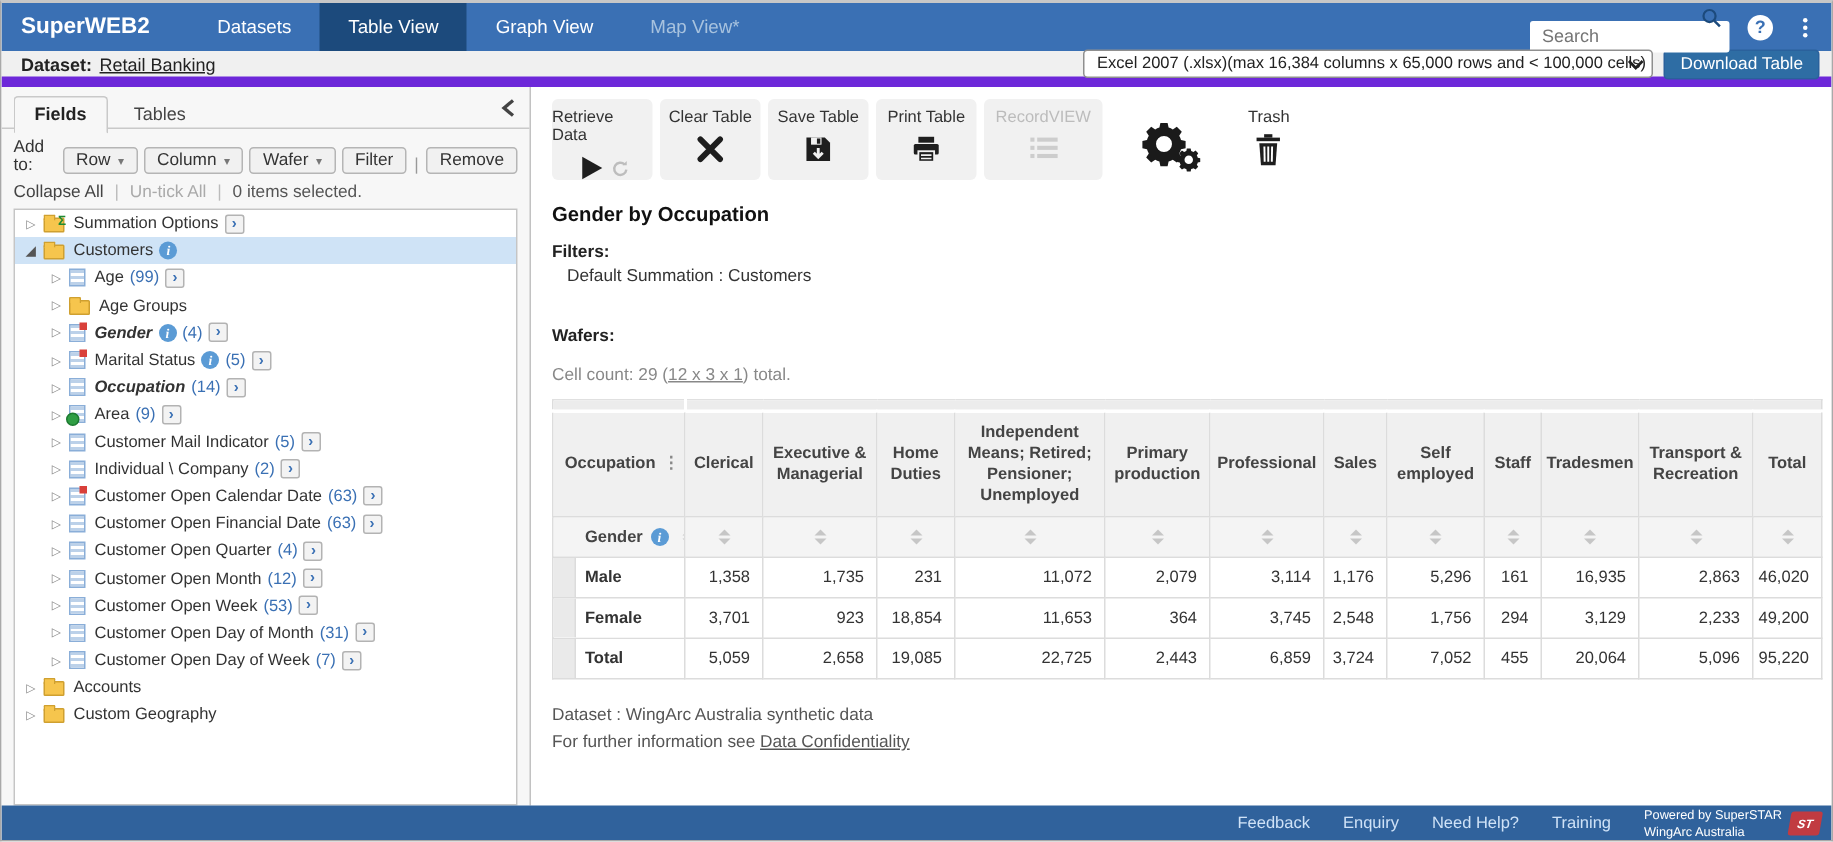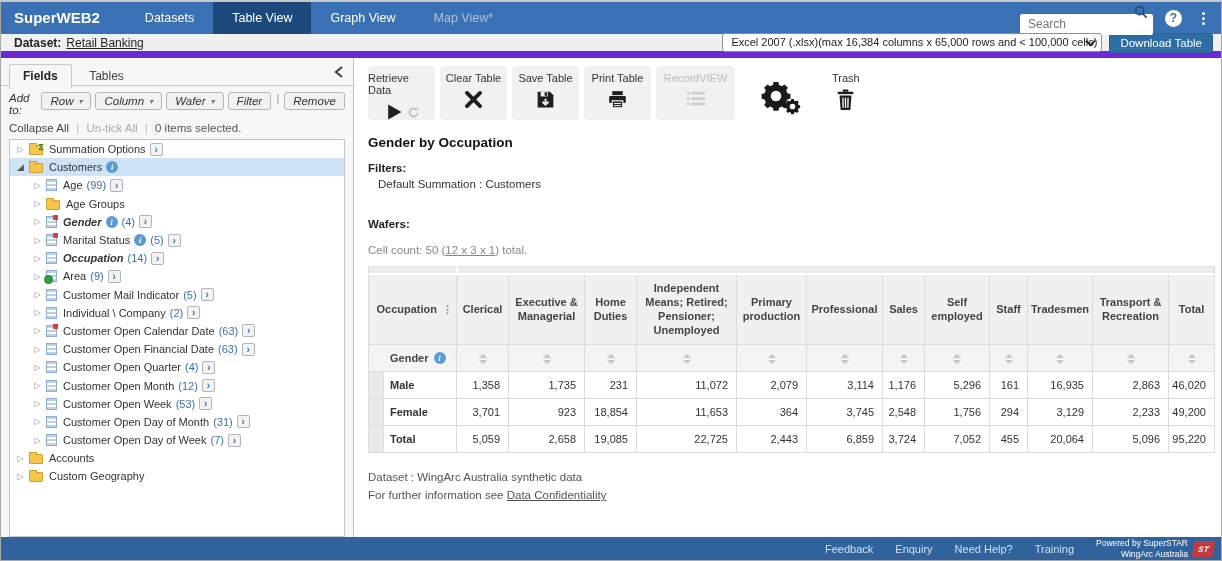--- a/index.html
+++ b/index.html
@@ -36,21 +36,21 @@
   .content { flex:1; display:flex; min-height:0; }
   .sidebar { width:353px; flex:none; background:#f7f7f7; border-right:1px solid #c2c2c2; display:flex; flex-direction:column; }
   .main { flex:1; background:#fff; padding:8px 0 0 14px; overflow:hidden; }
 
   
   .side-tabs { position:relative; padding:5px 0 0 8px; border-bottom:1px solid #c9c9c9; height:28px; flex:none; }
   .side-tab { display:inline-block; font-size:12px; color:#444; padding:4px 13px 5px; cursor:pointer; position:relative; top:1px; }
   .side-tab.active { background:#f7f7f7; border:1px solid #c9c9c9; border-bottom:1px solid #f7f7f7; border-radius:3px 3px 0 0; font-weight:bold; color:#222; }
   .collapse-ic { position:absolute; right:9px; top:7px; cursor:pointer; }
 
-  .addto-row { display:flex; align-items:flex-start; gap:4px; padding:6px 8px 5px; font-size:11.5px; color:#333; flex:none;font-style:italic; }
+  .addto-row { display:flex; align-items:flex-end; gap:4px; padding:6px 8px 5px; font-size:11.5px; color:#333; flex:none; }
   .chip-btn { display:inline-flex; align-items:center; gap:5px; background:#f1f1f1; border:1px solid #b5b5b5; border-radius:3px; padding:2px 8px; font-size:11.5px; color:#333; cursor:pointer; }
   .chip-btn .caret { font-size:8px; color:#777; }
   .vsep { color:#999; margin:0 1px; }
 
   .quick-links { padding:1px 8px 5px; font-size:11.5px; color:#555; flex:none; }
   .quick-links .lnk { color:#444; cursor:pointer; }
   .quick-links .lnk.dim { color:#aaa; }
   .quick-links .sep { color:#bbb; margin:0 4px; }
 
   .tree { margin:0 8px; background:#fff; border:1px solid #c5c5c5; flex:1; overflow:hidden; }
@@ -115,21 +115,21 @@
   .grid td.rlabel { position:relative; background:#fff; font-weight:bold; padding-left:21px; height:27px; }
   .grid td.rlabel::before { content:''; position:absolute; left:0; top:0; bottom:0; width:14px; background:#eaeaea; border-right:1px solid #dcdcdc; }
   .grid td.val { text-align:right; padding-right:8px; background:#fff; }
 
   .notes { margin-top:15px; font-size:11.5px; color:#555; line-height:1.6; }
   .notes a { color:#555; text-decoration:underline; cursor:pointer; }
 
   
   .footer { height:23px; background:#30629c; flex:none; display:flex; align-items:center; justify-content:flex-end; padding-right:7px; }
   .f-link { color:#cfe2f7; font-size:11px; margin-right:22px; cursor:pointer; }
-  .powered { text-align:right; color:#fff; font-size:8.5px; line-height:1.2; margin-right:5px; }
+  .powered { color:#fff; font-size:8.5px; line-height:1.2; margin-right:5px; }
   .sstar-logo { width:21px; height:16px; background:#c13b41; transform:skewX(-10deg); border-radius:2px; color:#fff; font-size:8px; font-style:italic; font-weight:bold; display:flex; align-items:center; justify-content:center; }
 </style>
 </head>
 <body>
 
 <div class="app">
 
   <div class="topnav">
     <div class="logo">SuperWEB2</div>
     <div class="nav-tabs">
@@ -425,21 +425,21 @@
         </div>
       </div>
 
       <div class="page-title">Gender by Occupation</div>
 
       <div class="flabel">Filters:</div>
       <div class="fvalue">Default Summation : Customers</div>
 
       <div class="flabel wafers">Wafers:</div>
 
-      <div class="cellcount"><span>Cell count: 50 (</span><a>12 x 3 x 1</a><span>) total.</span></div>
+      <div class="cellcount"><span>Cell count: 29 (</span><a>12 x 3 x 1</a><span>) total.</span></div>
 
       <table class="grid">
         <colgroup>
           <col style="width:88px">
             <col style="width:52px">
             <col style="width:76px">
             <col style="width:52px">
             <col style="width:100px">
             <col style="width:70px">
             <col style="width:76px">

